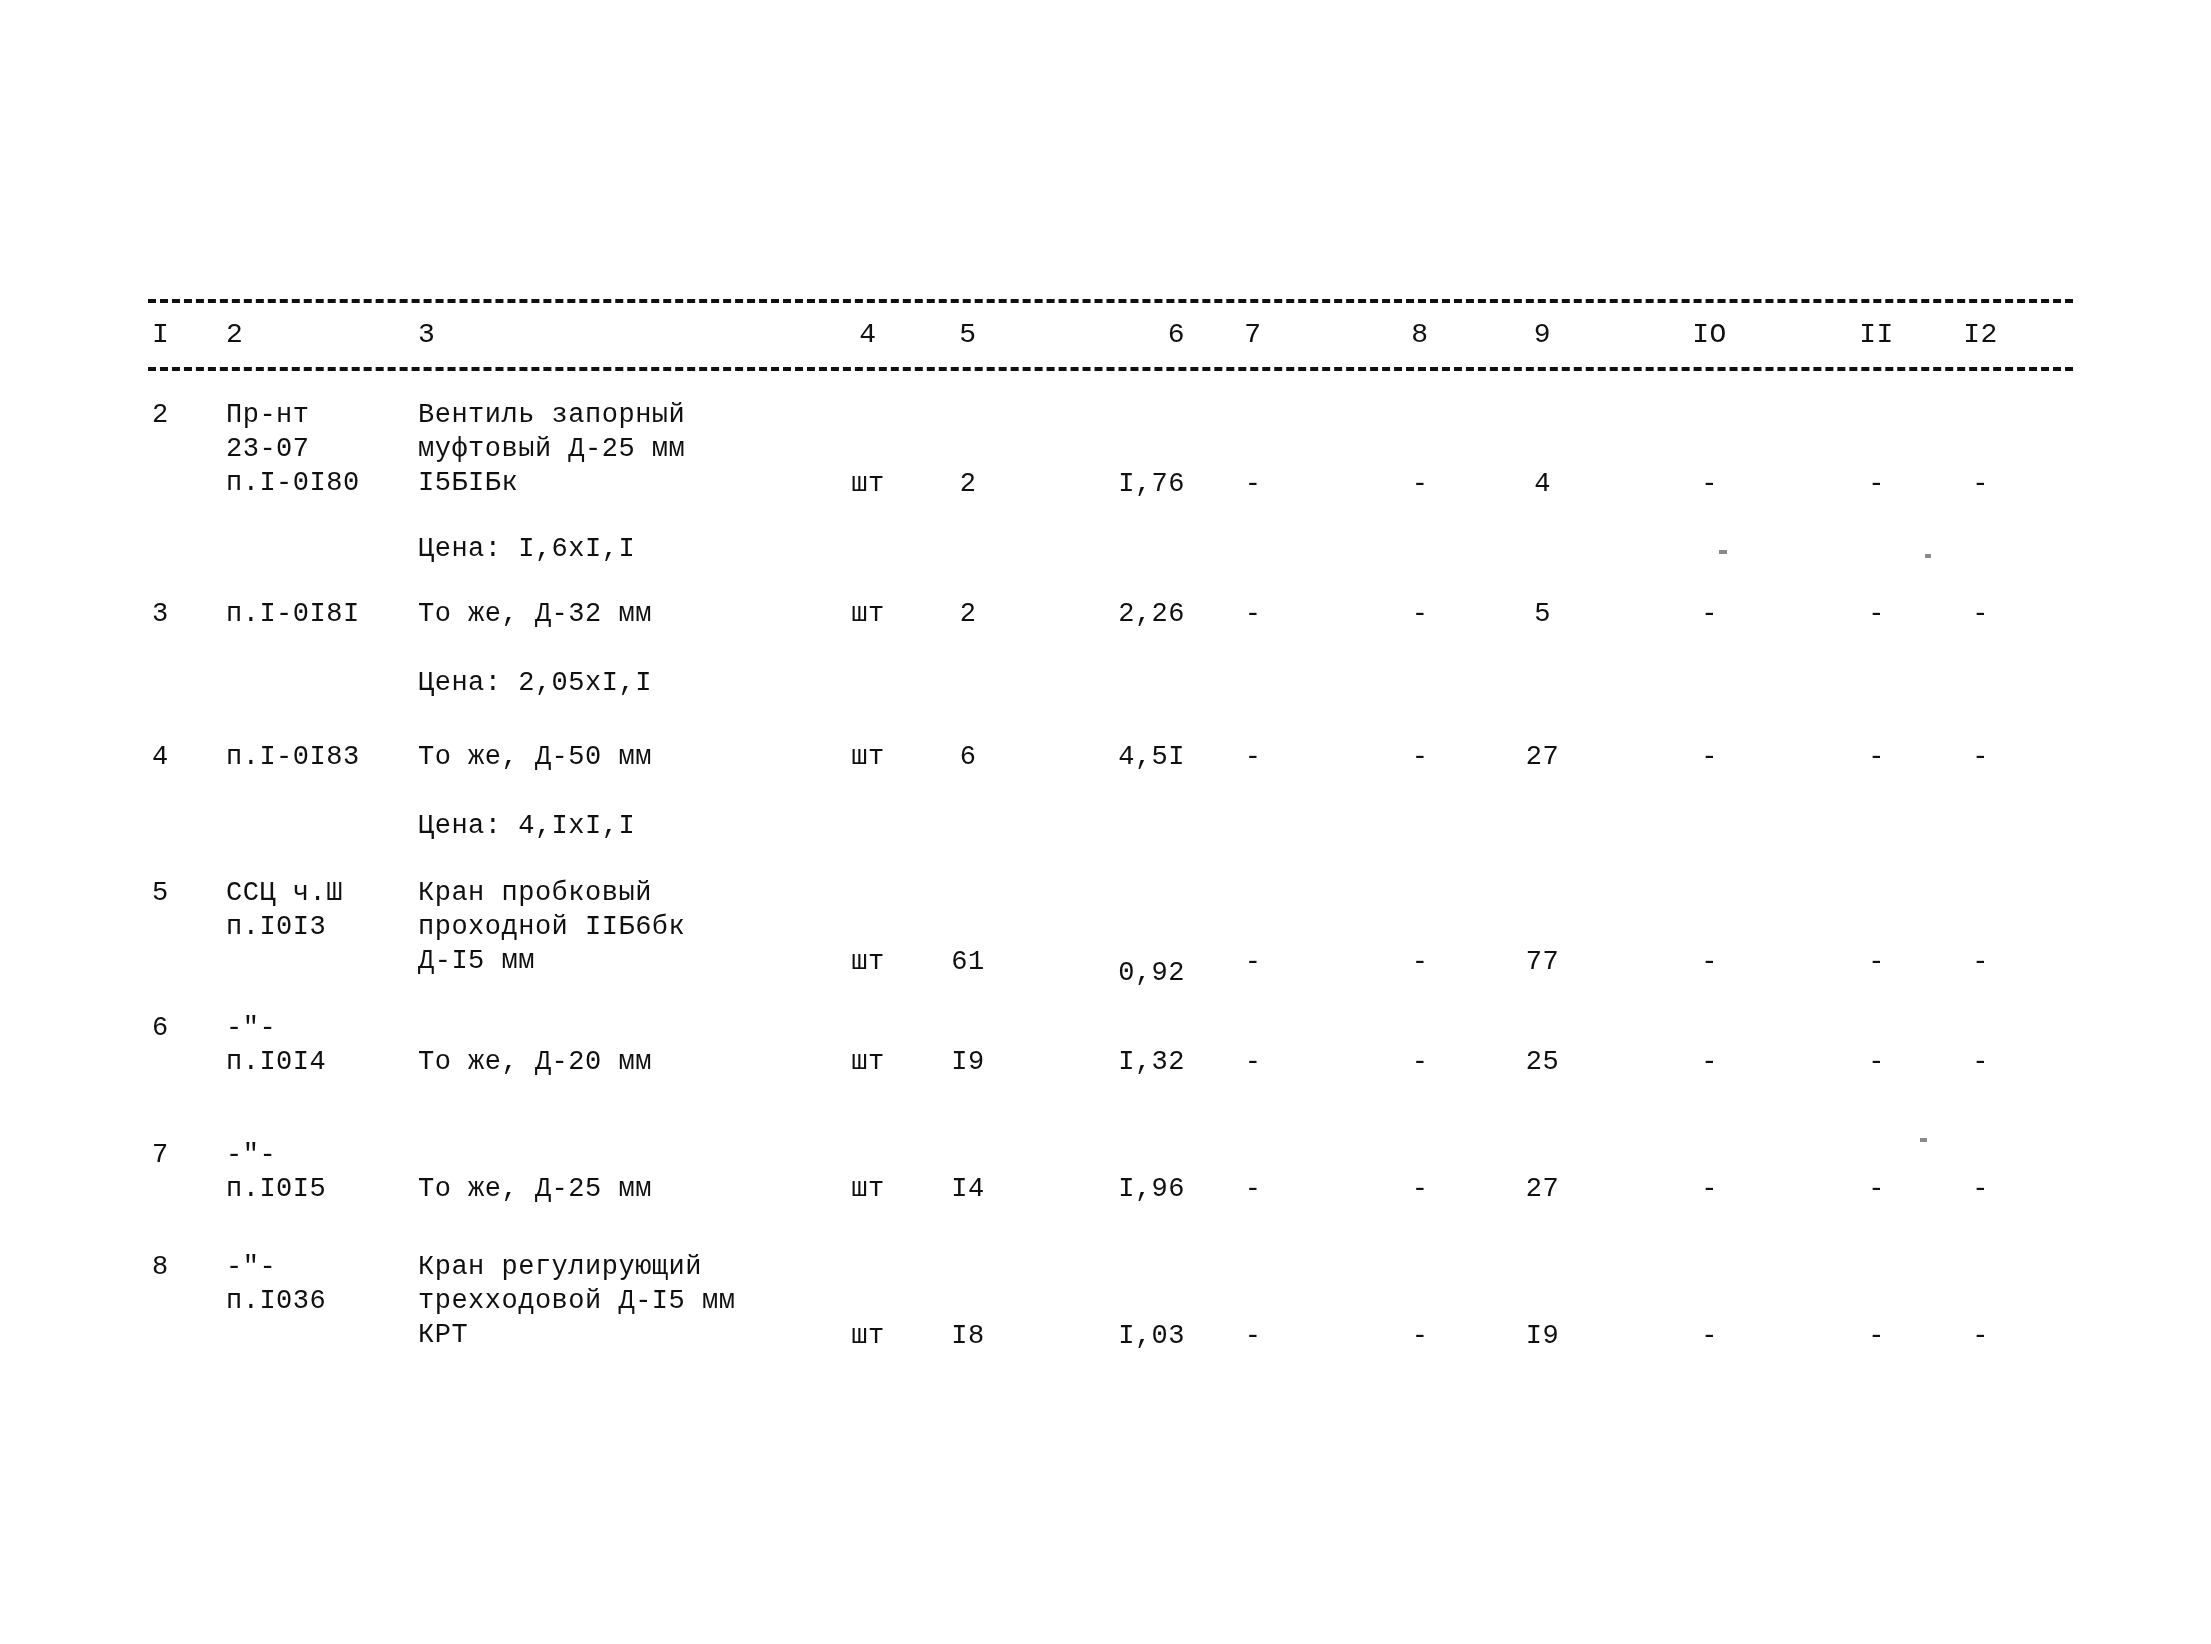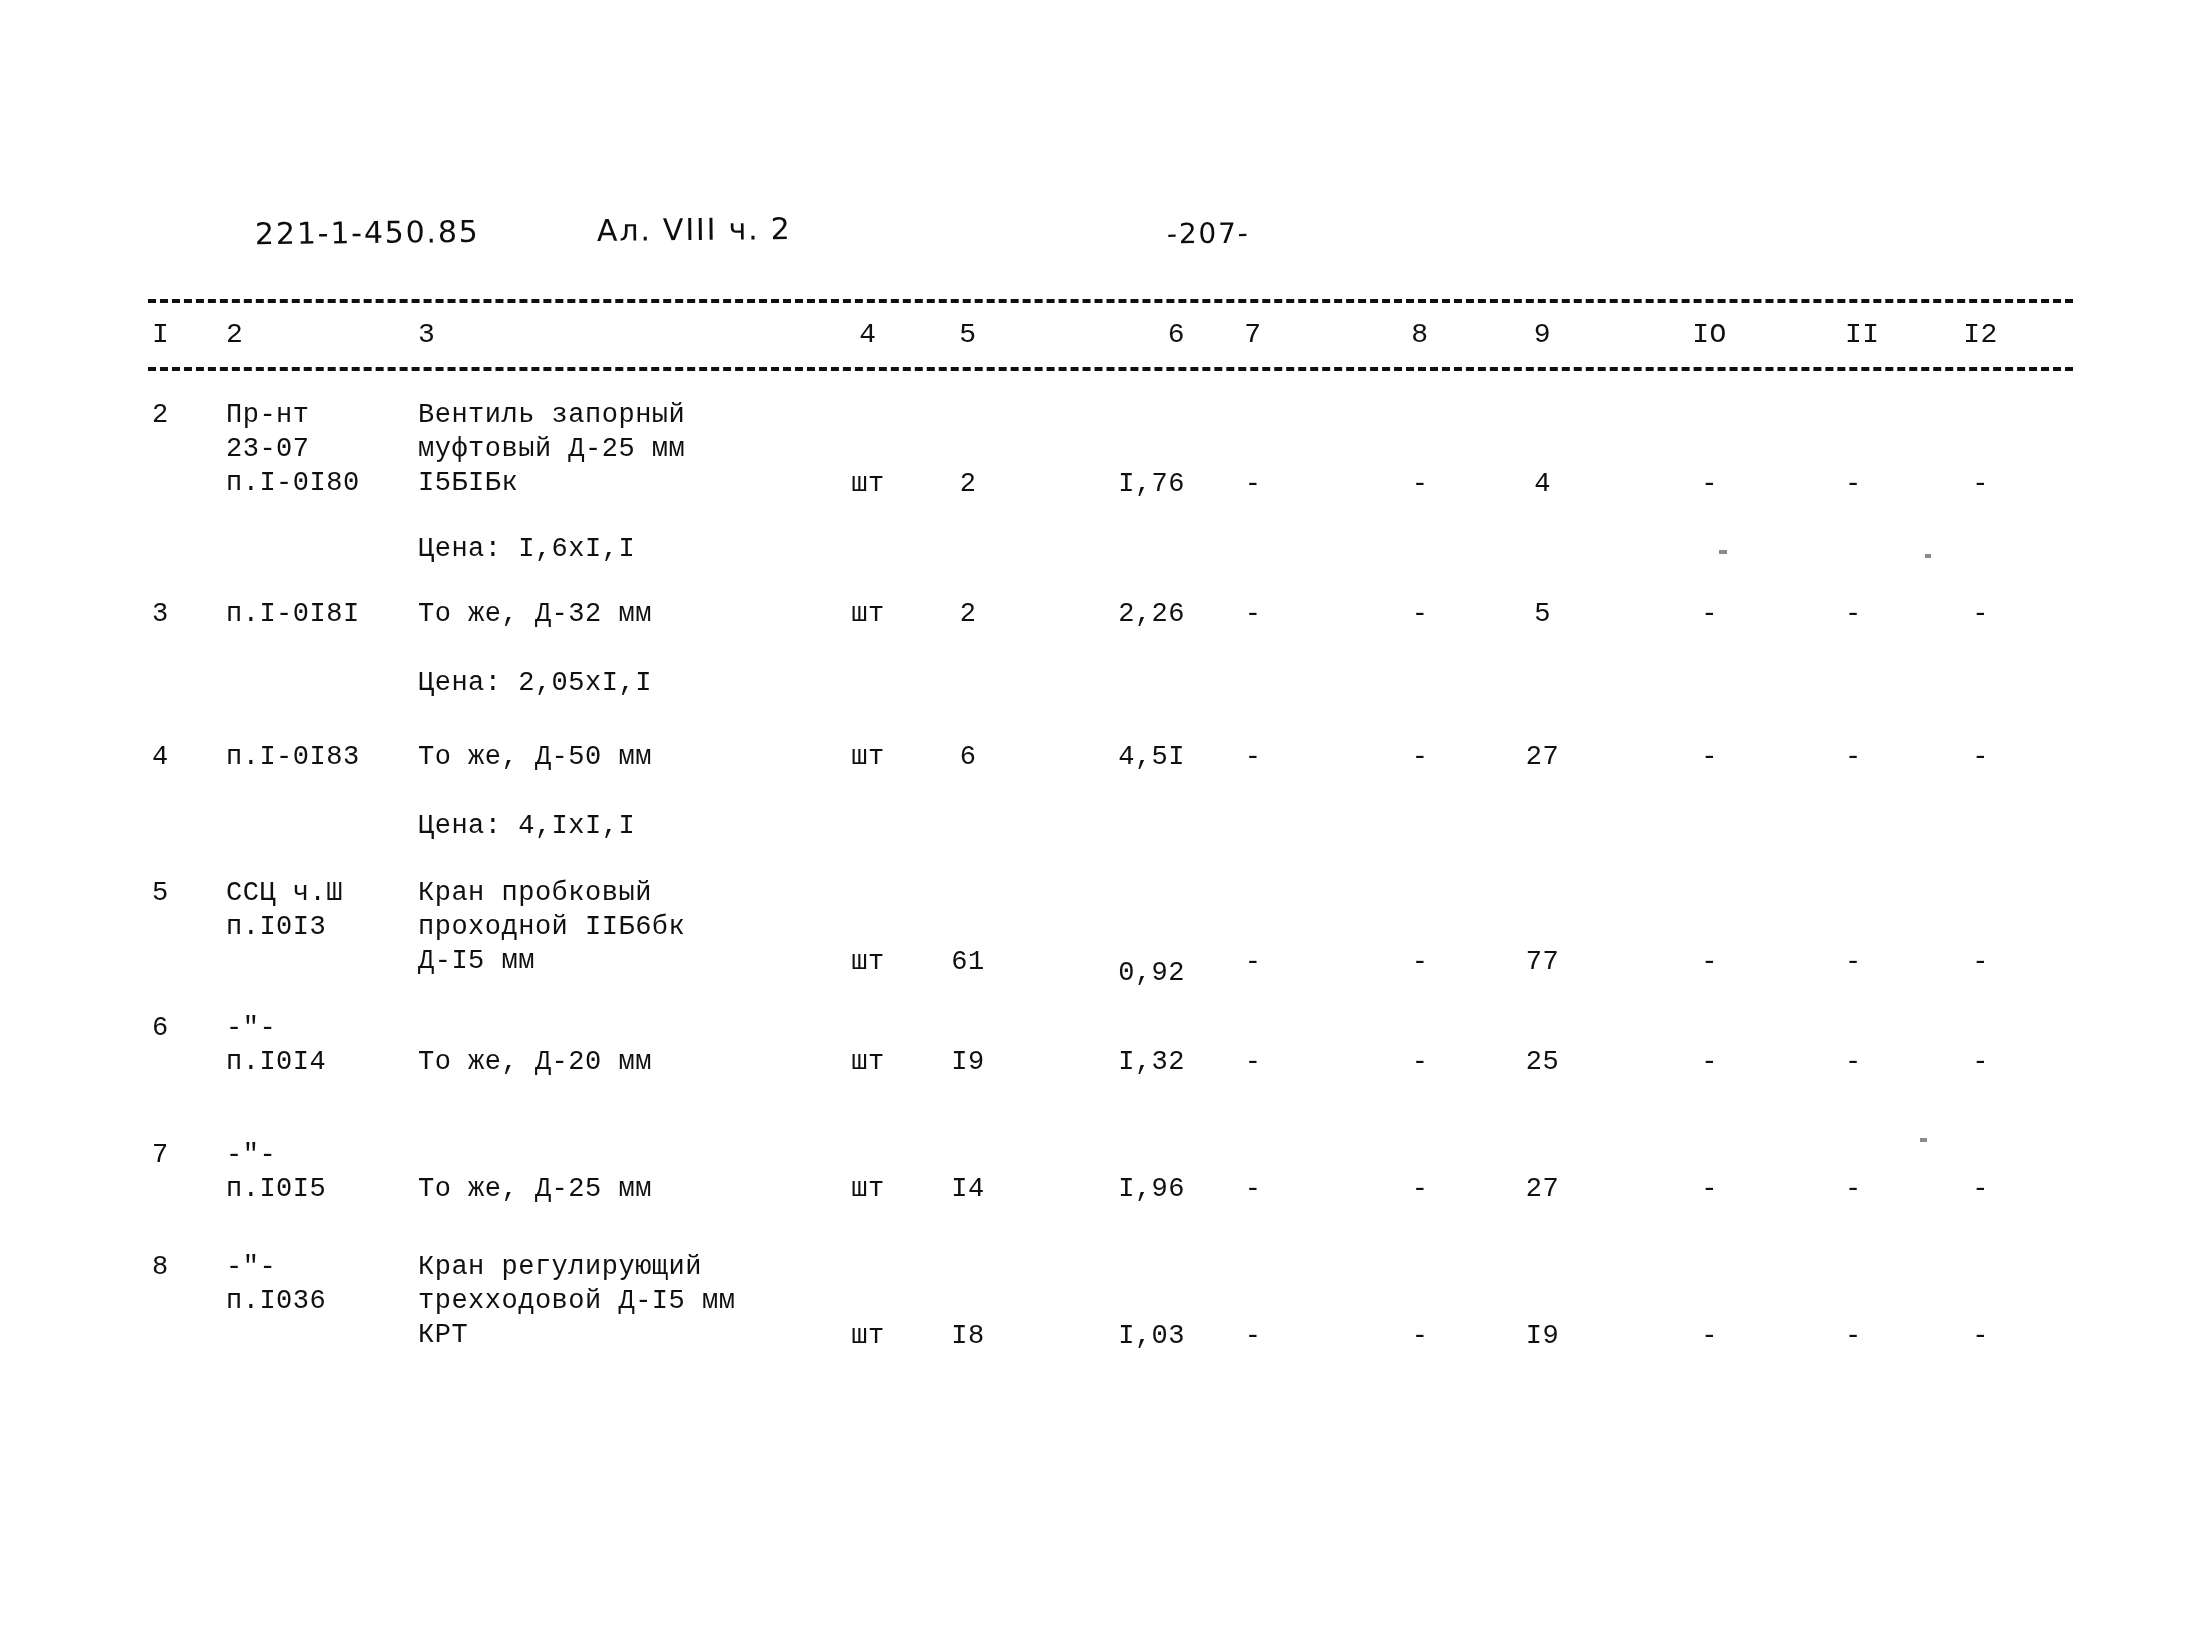--- a/index.html
+++ b/index.html
@@ -68,21 +68,21 @@
   .c-num   { left: 152px; width: 63px;  text-align: left; }
   .c-code  { left: 226px; width: 190px; text-align: left; }
   .c-name  { left: 418px; width: 380px; text-align: left; }
   .c-unit  { left: 832px; width: 72px;  text-align: center; }
   .c-qty   { left: 932px; width: 72px; text-align: center; }
   .c-p6    { left: 1067px; width: 118px; text-align: right; }
   .c-p7    { left: 1226px; width: 54px;  text-align: center; }
   .c-p8    { left: 1393px; width: 54px;  text-align: center; }
   .c-p9    { left: 1502px; width: 81px;  text-align: center; }
   .c-p10   { left: 1678px; width: 63px;  text-align: center; }
-  .c-p11   { left: 1845px; width: 63px;  }
+  .c-p11   { left: 1845px; width: 63px;  text-align: center; }
   .c-p12   { left: 1949px; width: 63px;  text-align: center; }
 
   .hdr-row .cell { font-size: 28px; }
 
   .multiline { line-height: 34px; }
 
   .price-note {
     position: absolute;
     left: 418px;
     white-space: pre;
@@ -95,25 +95,20 @@
   .speck {
     position: absolute;
     background: #8a8a8a;
   }
 </style>
 </head>
 <body>
 
 <div class="page">
 
-  <div class="hdr">
-    <div class="hdr-item hdr-code">221-1-450.85</div>
-    <div class="hdr-item hdr-album">Ал. VIII ч. 2</div>
-    <div class="hdr-item hdr-page">-207-</div>
-  </div>
 
   <div class="rule rule-top"></div>
   <div class="rule rule-bottom"></div>
 
   <div class="trow hdr-row" style="top:318px;">
     <div class="cell c-num">I</div>
     <div class="cell c-code">2</div>
     <div class="cell c-name">3</div>
     <div class="cell c-unit">4</div>
     <div class="cell c-qty">5</div>

